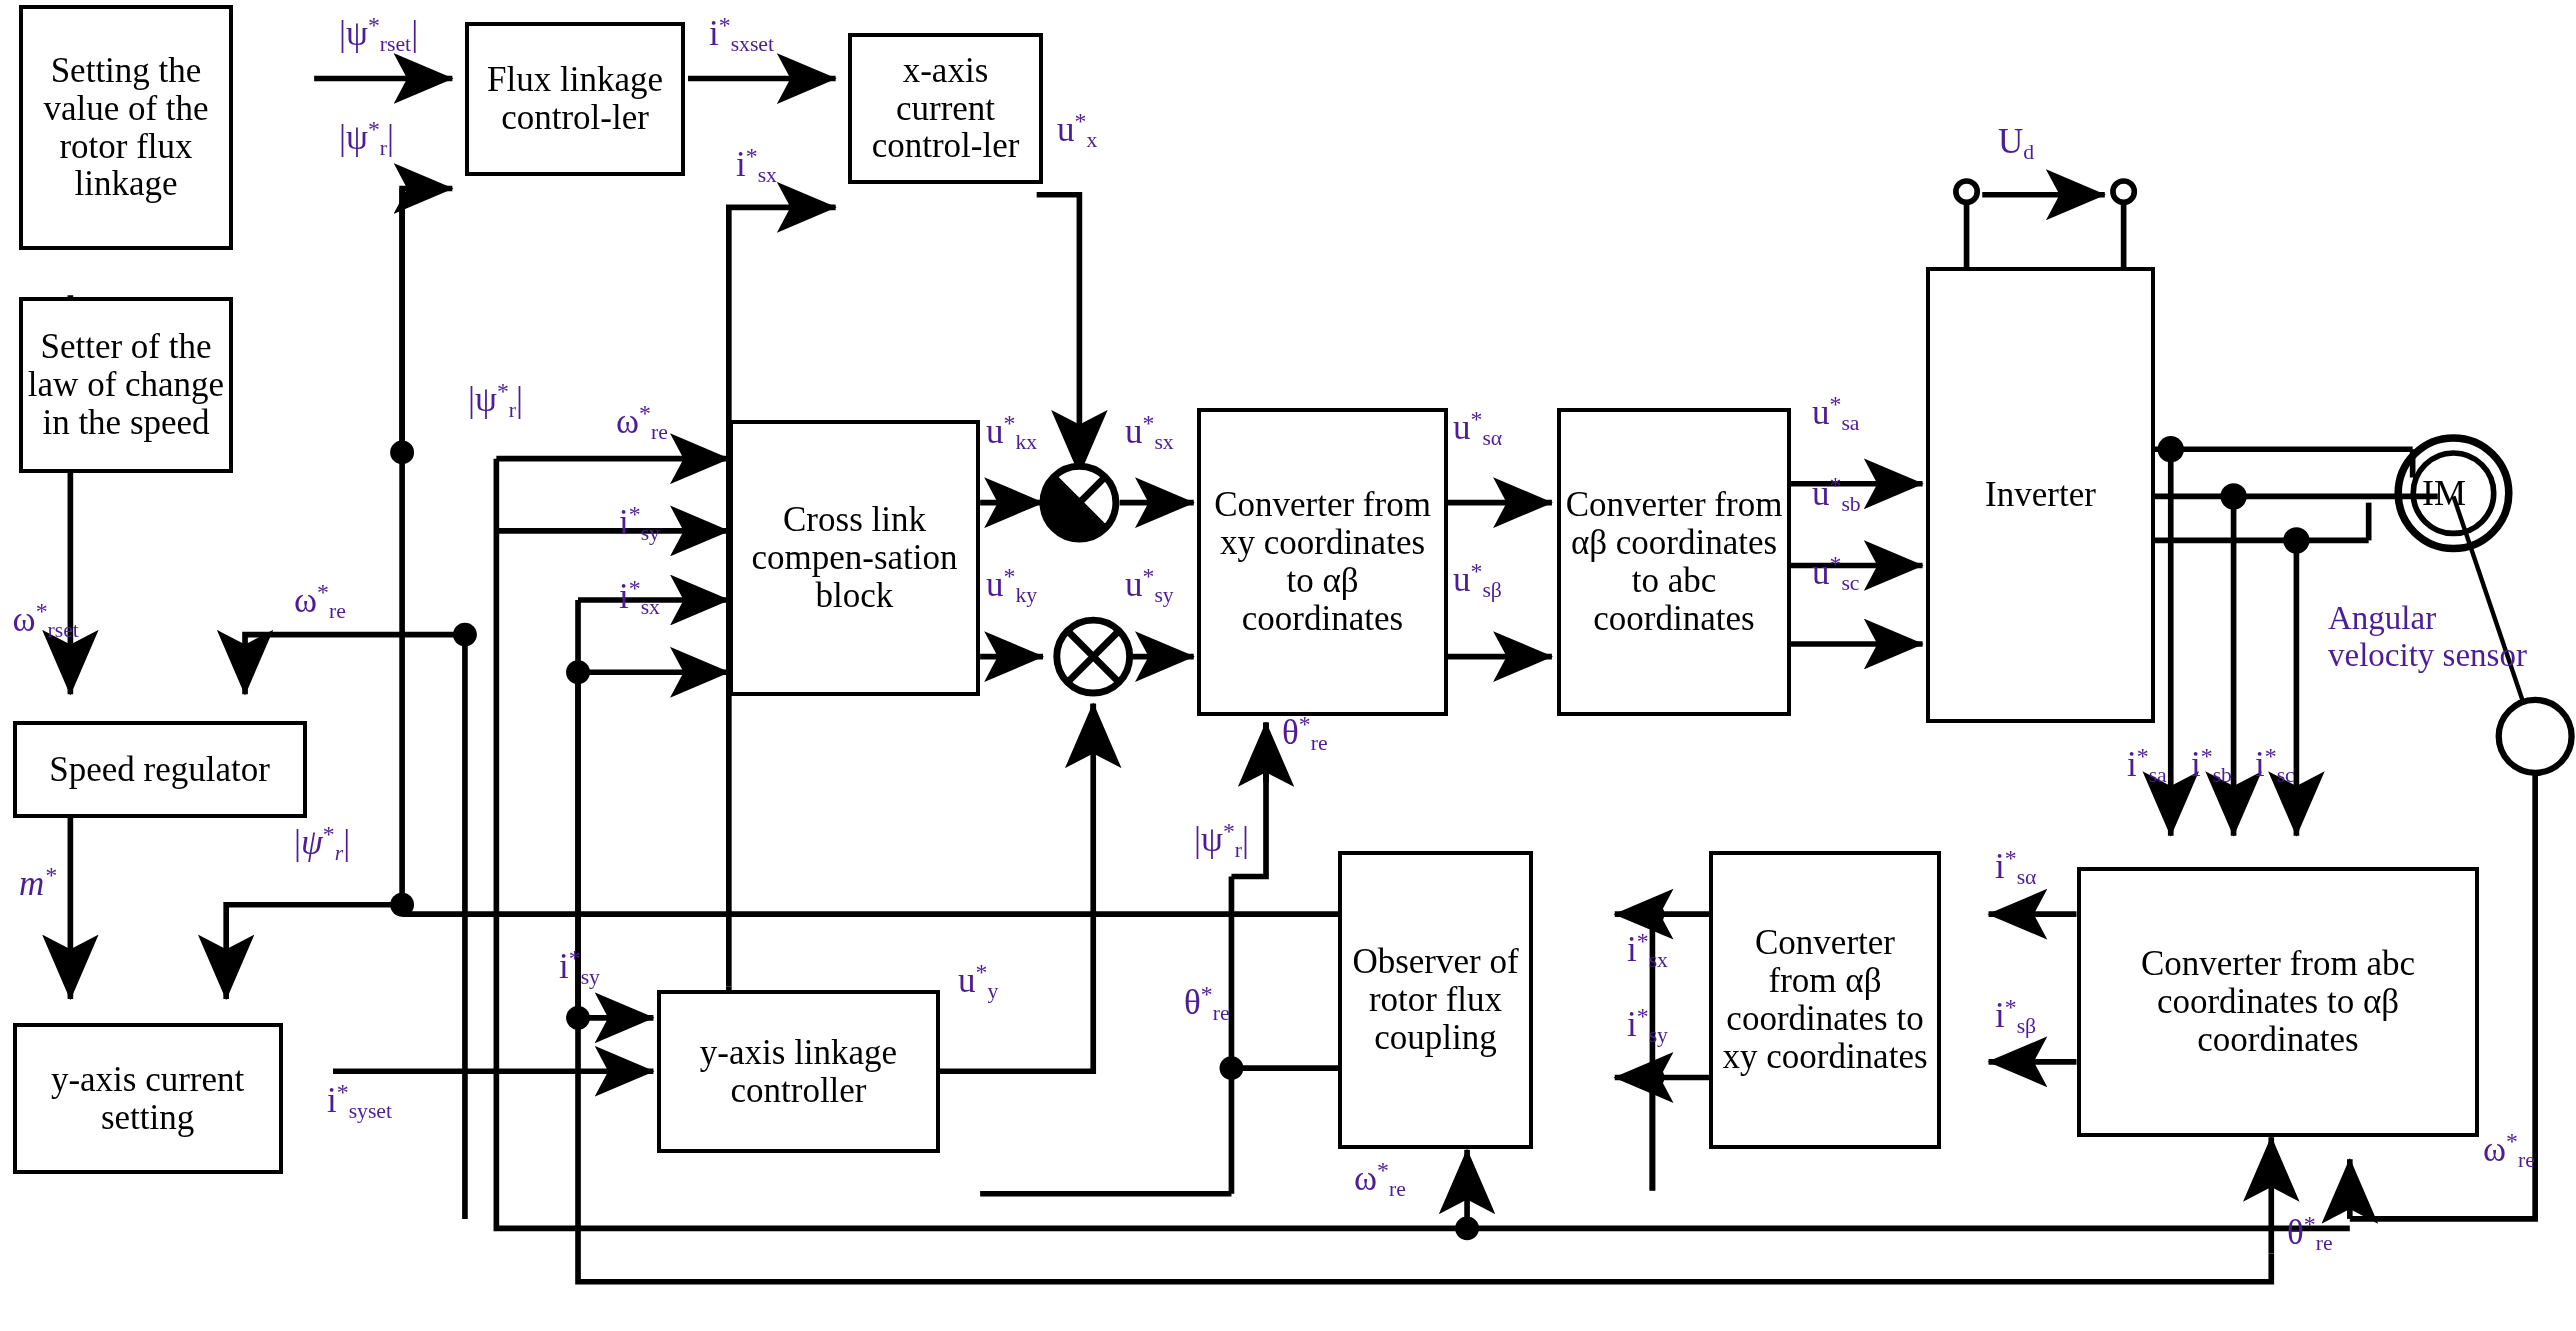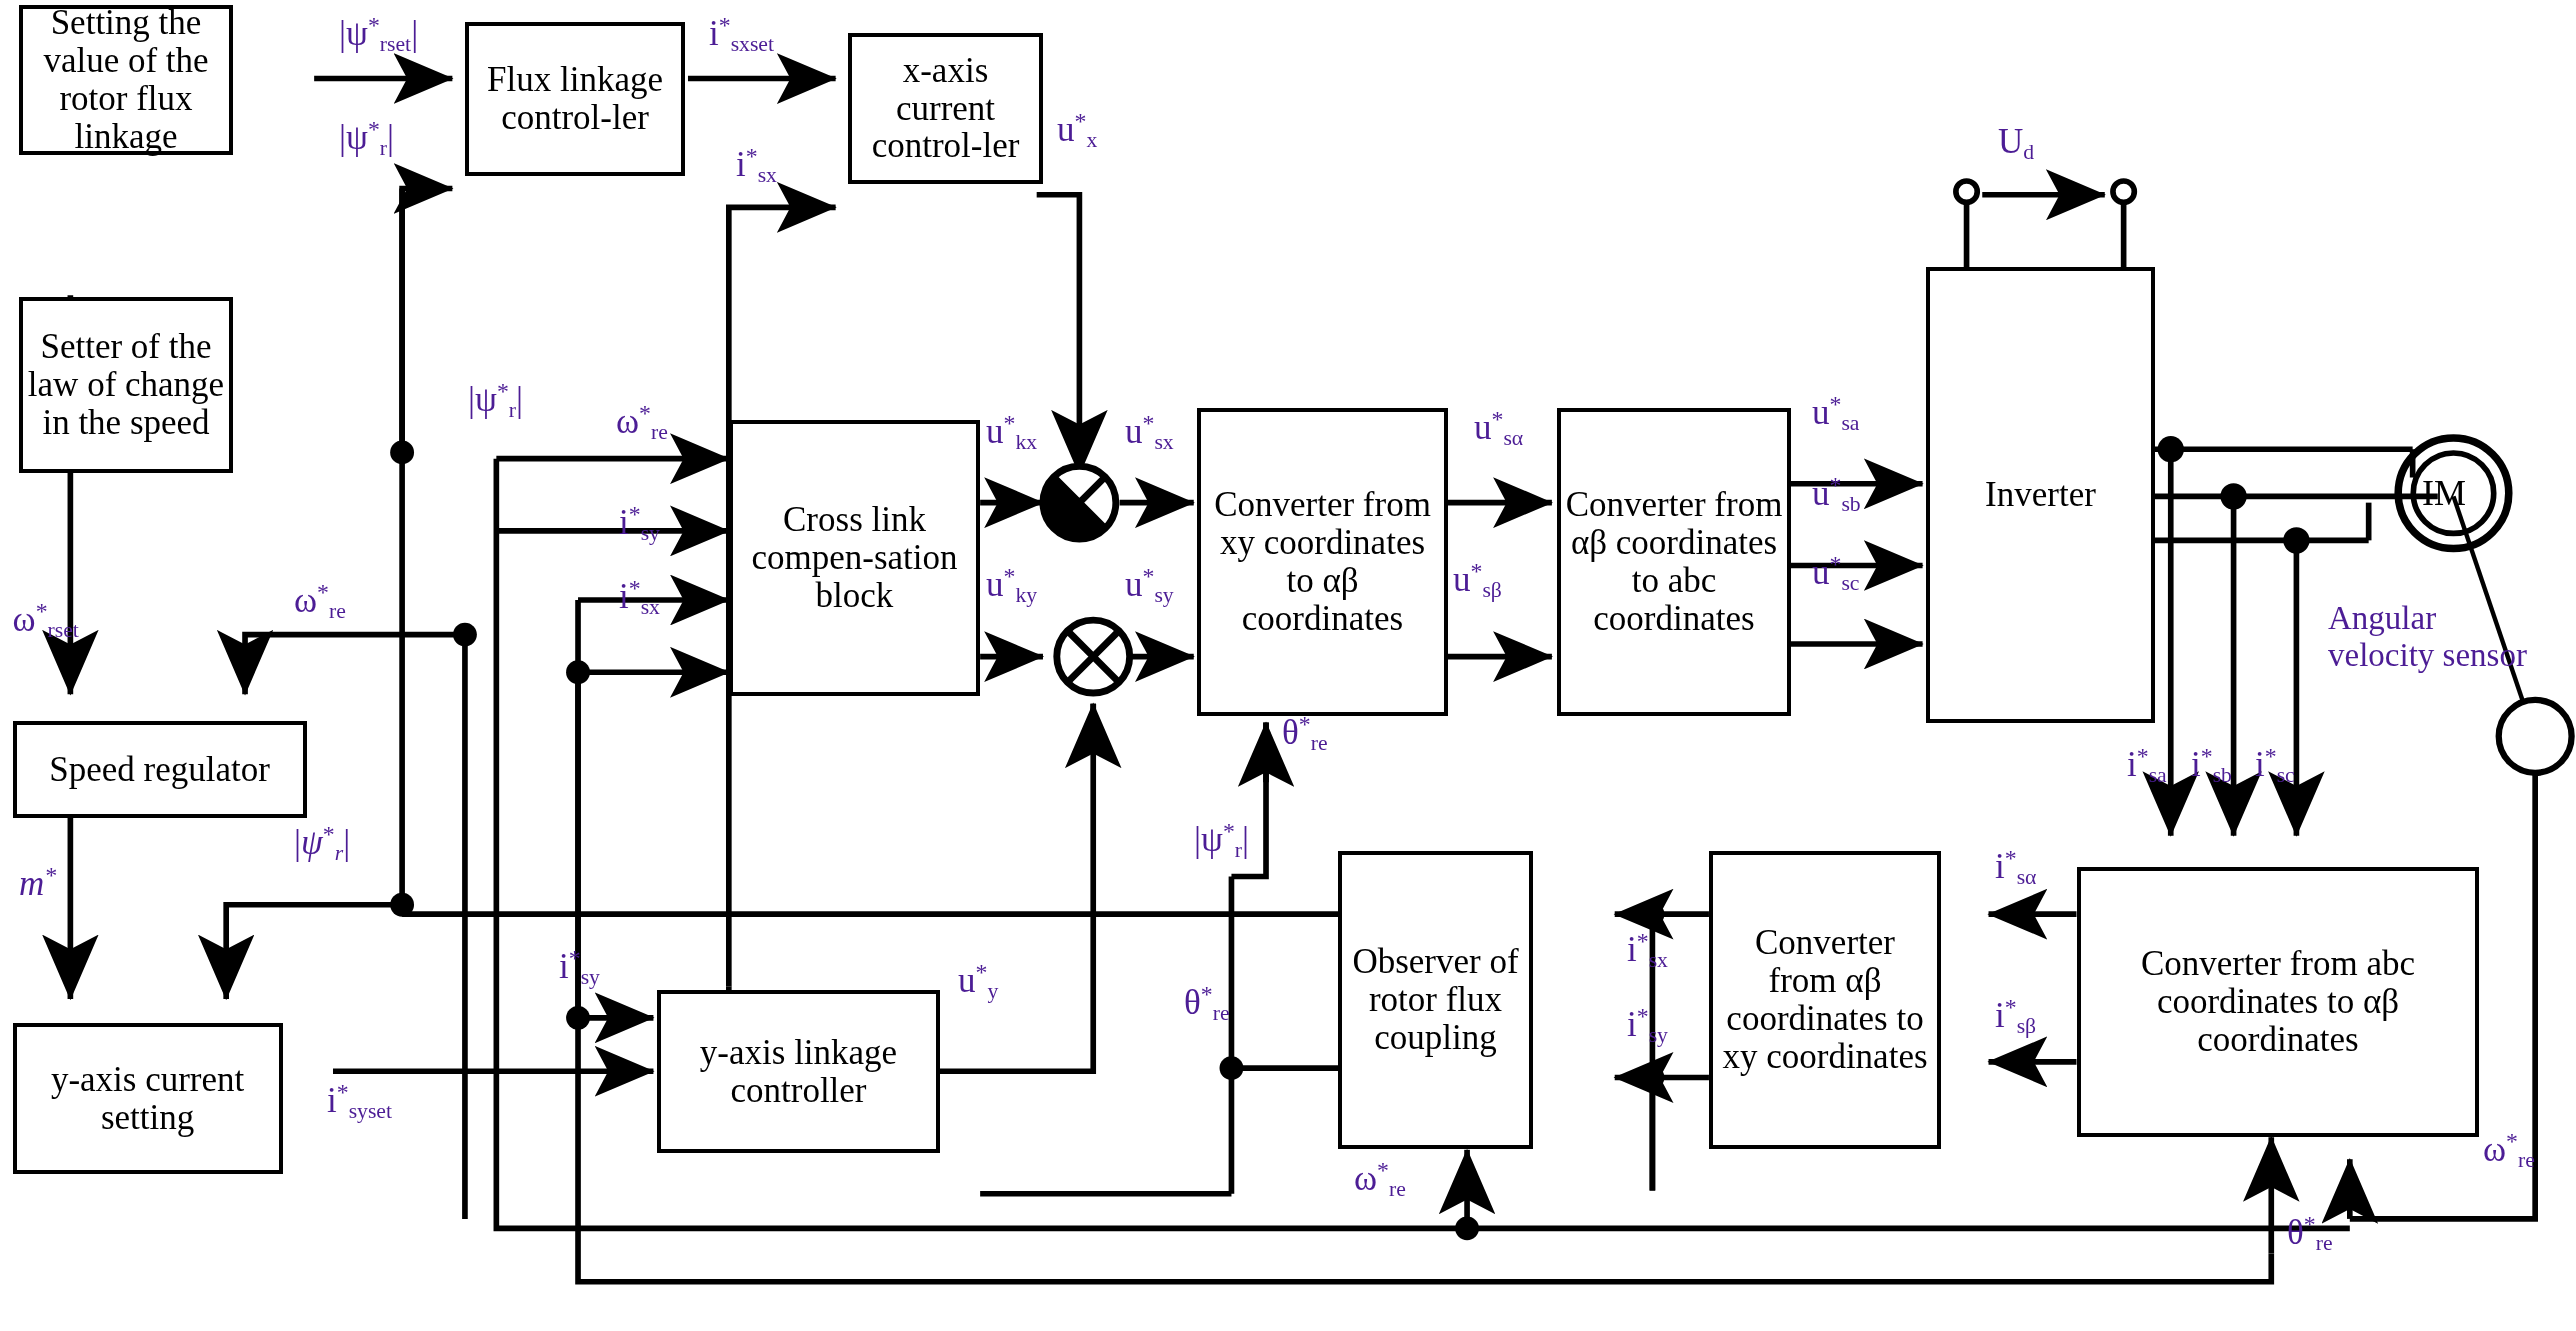--- a/index.html
+++ b/index.html
@@ -166,21 +166,21 @@
     <g fill="none" stroke="#000">
       <circle cx="3905" cy="785" r="88" stroke-width="12"></circle>
       <circle cx="3905" cy="785" r="64" stroke-width="9"></circle>
     </g>
 
     <g fill="none" stroke="#000">
       <circle cx="4035" cy="1172" r="58" stroke-width="10"></circle>
     </g>
   </svg>
 
-  <div class="blk" style="left:19px;top:5px;width:214px;height:150px;">
+  <div class="blk" style="left:19px;top:5px;width:214px;height:245px;">
     <span>Setting the value of the rotor flux linkage</span>
   </div>
 
   <div class="blk" style="left:19px;top:297px;width:214px;height:176px;">
     <span>Setter of the law of change in the speed</span>
   </div>
 
   <div class="blk" style="left:12.6px;top:721px;width:294px;height:97px;">
     <span>Speed regulator</span>
   </div>
@@ -270,21 +270,21 @@
   <div class="lbl" style="left:986px;top:565px;">
     u<sup>*</sup><sub>ky</sub>
   </div>
   <div class="lbl" style="left:1125px;top:412px;">
     u<sup>*</sup><sub>sx</sub>
   </div>
   <div class="lbl" style="left:1125px;top:565px;">
     u<sup>*</sup><sub>sy</sub>
   </div>
 
-  <div class="lbl" style="left:1453px;top:408px;margin-left:21px;">
+  <div class="lbl" style="left:1453px;top:408px;">
     u<sup>*</sup><sub>sα</sub>
   </div>
   <div class="lbl" style="left:1453px;top:560px;">
     u<sup>*</sup><sub>sβ</sub>
   </div>
 
   <div class="lbl" style="left:1812px;top:393px;">
     u<sup>*</sup><sub>sa</sub>
   </div>
   <div class="lbl" style="left:1812px;top:474px;">

